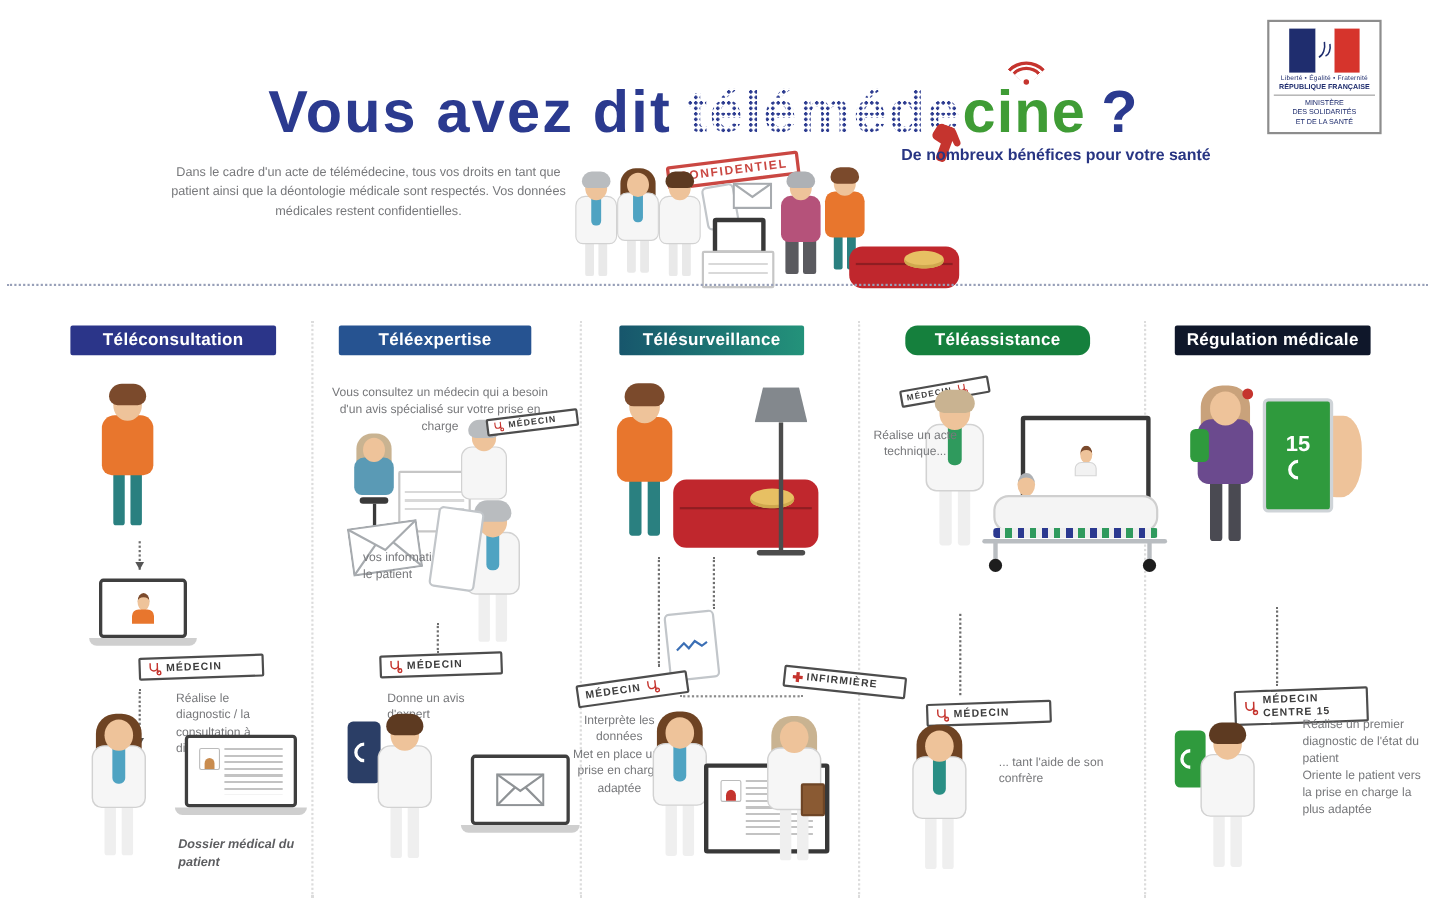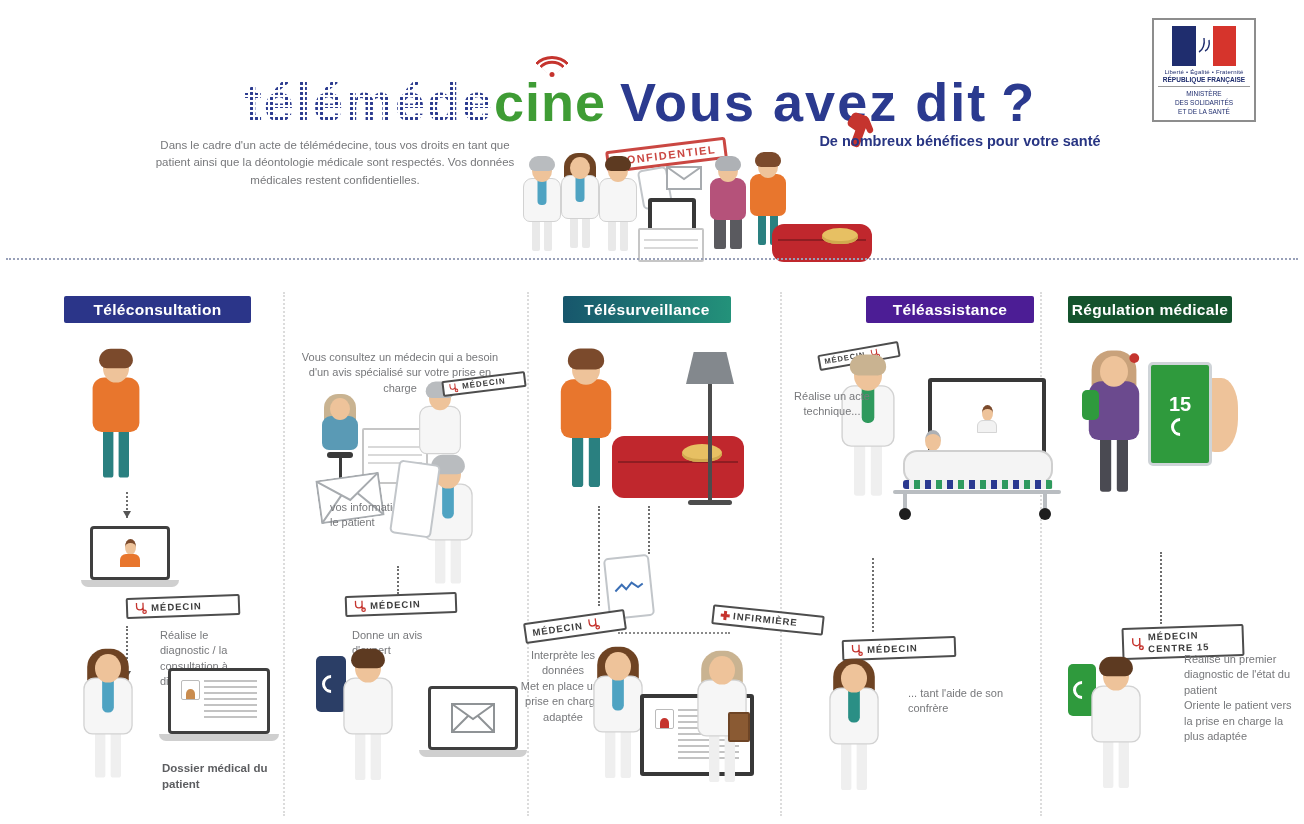--- a/index.html
+++ b/index.html
@@ -29,35 +29,35 @@
   .gov .fb{flex:1;background:#1f2d6e}.gov .fw{width:17px;background:#fff;position:relative}
   .gov .fr{flex:1;background:#d6342c}
   .gov .motto{font-size:6px;letter-spacing:.2px}
   .gov .rep{font-size:6.5px;font-weight:bold;border-bottom:1px solid #9a9a9a;padding-bottom:3px;margin:1px 4px 3px}
   .gov .min{font-size:6.5px;line-height:1.35}
   .pl{white-space:pre-line}
   
   .ih{color:#283583;font-weight:bold;font-size:14.5px;text-align:center;margin:0 0 7px}
   .ibody{font-size:11.5px;line-height:1.5;text-align:center}
   .intro-left{position:absolute;left:100px;top:133px;width:470px}
-  .intro-left .ibody{width:380px;margin:4px auto}
+  .intro-left .ibody{width:380px;margin:16px auto}
   .intro-right{position:absolute;left:790px;top:133px;width:340px}
   .intro-right ul{list-style:none;margin:0;padding:0;text-align:center;font-size:11.5px;line-height:1.65}
   
   .stamp{position:absolute;left:606px;top:144px;transform:rotate(-7deg);border:3px solid #c5342e;
          border-radius:3px;color:#c5342e;font-weight:bold;font-size:11px;letter-spacing:1.5px;
          padding:2px 8px;opacity:.9;background:rgba(255,255,255,.6)}
   .hr-dot{position:absolute;left:6px;right:6px;top:258px;border-top:2px dotted #98a0b8}
   .sep{position:absolute;top:292px;height:524px;border-left:2px dotted #dcdcdc}
   
   .chead{position:absolute;top:296px;height:27px;display:flex;align-items:center;justify-content:center;
          color:#fff;font-weight:bold;font-size:15.5px;border-radius:2px;letter-spacing:.3px}
   
   .txt{position:absolute;font-size:11px;line-height:1.4;color:#77787b}
-  .cap{font-weight:bold;color:#5d5e61;font-size:11.5px}
+  .cap{font-style:italic;font-weight:bold;color:#5d5e61;font-size:11.5px}
   
   .dar{position:absolute;border-left:2px dotted #6e6e6e}
   .dar.ar::after{content:"";position:absolute;left:-5px;bottom:-4px;border:4px solid transparent;border-top:7px solid #555}
   .dah{position:absolute;border-top:2px dotted #8a8a8a}
   
   .banner{position:absolute;display:flex;align-items:center;gap:4px;background:#fff;border:2px solid #4d4d4d;
           border-radius:2px;padding:2px 6px;font-weight:bold;color:#3c3c3c;font-size:9.5px;letter-spacing:1px;line-height:1.25}
   .cross{display:inline-block;width:9px;height:9px;position:relative;flex:none}
   .cross::before,.cross::after{content:"";position:absolute;background:#c5342e;left:50%;top:50%}
   .cross::before{width:9px;height:3px;transform:translate(-50%,-50%)}
@@ -116,29 +116,29 @@
   .bed .wheel{position:absolute;width:12px;height:12px;background:#1d1d1d;border-radius:50%}
   .envl{position:absolute}
   .clip{position:absolute;background:#8a5a33;border:2px solid #6e4526;border-radius:2px}
 </style>
 </head>
 <body>
 
 <div class="page">
 
   <h1 class="title">
+    <span>Vous avez dit</span>
     <span style="display:inline-flex">
       <span class="dotted">téléméde</span>
         <span class="cinewrap"><span class="wifi">
             <i class="a3"></i>
             <i class="a2"></i>
             <b></b>
           </span><span class="green">cine</span></span>
     </span>
-    <span>Vous avez dit</span>
     <span class="q">?</span>
     <svg class="hand" width="36" height="36" viewBox="0 0 24 24">
       <path fill="#c5342e" d="M12 2c1.1 0 2 .9 2 2v8.3l4.6 1.2c1.5.4 2.4 1.9 2.1 3.4l-.9 4.2c-.3 1.7-1.8 2.9-3.5 2.9h-5.1c-1.2 0-2.4-.5-3.2-1.4l-4.7-5.2c-.8-.9-.7-2.2.2-3 .8-.7 2-.7 2.8.1l1.7 1.7V4c0-1.1.9-2 2-2z"></path>
     </svg>
   </h1>
 
   <div class="gov">
     <div class="flag-art">
       <span class="fb"></span>
       <span class="fw"><svg width="17" height="40" viewBox="0 0 17 40">
@@ -220,23 +220,24 @@
   <div class="couch" style="left:772px;top:224px;width:100px;height:38px"></div>
   <div class="cat" style="left:822px;top:228px;width:36px;height:16px"></div>
 
   <div class="hr-dot"></div>
   <div class="sep" style="left:283px"></div>
   <div class="sep" style="left:527px"></div>
   <div class="sep" style="left:780px"></div>
   <div class="sep" style="left:1040px"></div>
 
   <div class="chead" style="left: 64px; width: 187px; background: rgb(43, 53, 137);">Téléconsultation</div>
+  <div class="chead" style="left: 308px; width: 175px; background: rgb(38, 83, 145);">Téléexpertise</div>
   <div class="chead" style="left: 563px; width: 168px; background: linear-gradient(90deg, rgb(23, 86, 108), rgb(35, 146, 122));">Télésurveillance</div>
-  <div class="chead" style="left: 866px; width: 168px; background: #4c1d95;">Téléassistance</div>
-  <div class="chead" style="left: 1068px; width: 164px; background: #14532d;">Régulation médicale</div>
+  <div class="chead" style="left: 823px; width: 168px; background: #15803d; border-radius: 11px;">Téléassistance</div>
+  <div class="chead" style="left: 1068px; width: 178px; background: #0f172a;">Régulation médicale</div>
 
   <div class="fig s13" style="left:96px;top:354px">
     <span class="hair" style="background:#7b4a2c"></span>
       <span class="hd"></span>
     <span class="bd" style="background:#e8762d"></span>
     <span class="lg">
         <i style="background:#2a8080;height:36px"></i>
         <i style="background:#2a8080;height:36px"></i>
       </span>
   </div>

